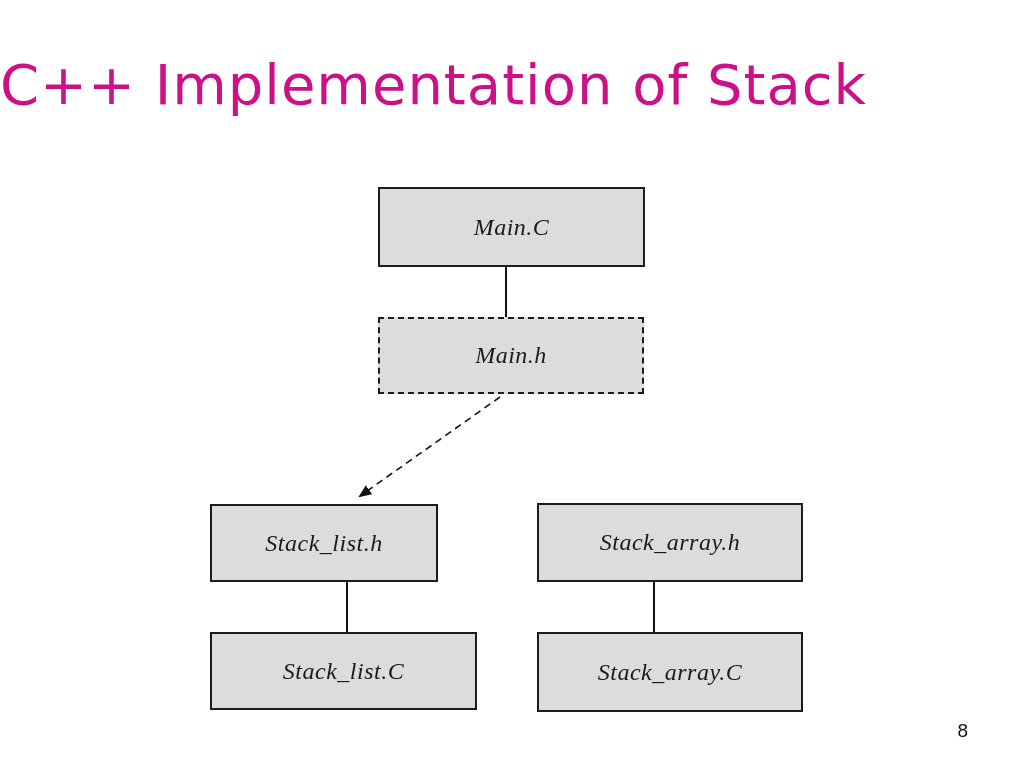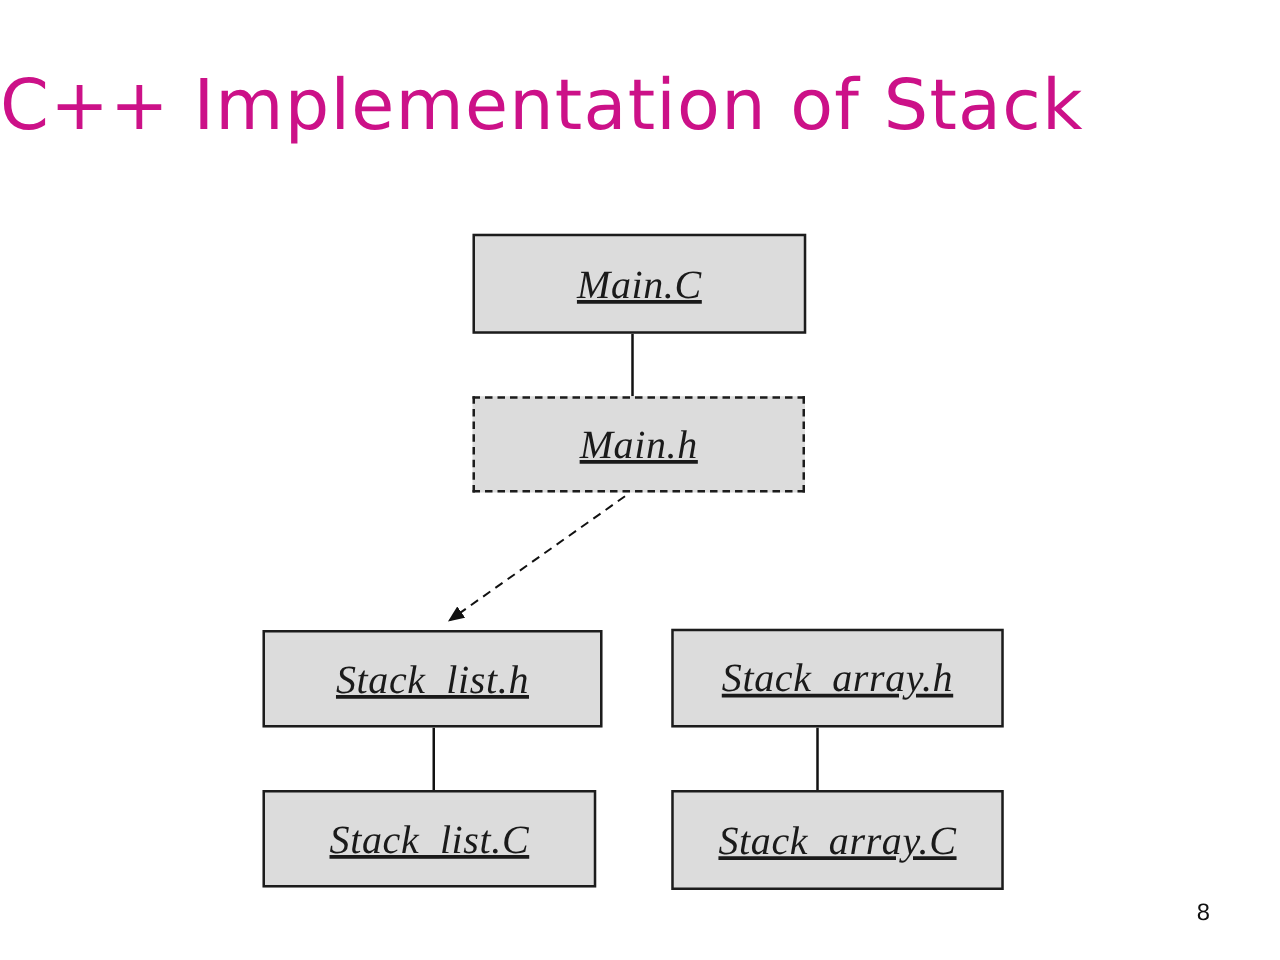--- a/index.html
+++ b/index.html
@@ -53,31 +53,30 @@
   .node {
     position: absolute;
     box-sizing: border-box;
     background: var(--box-fill);
     border: 2px solid var(--box-border);
     display: flex;
     align-items: center;
     justify-content: center;
     font-family: "Liberation Serif", serif;
     font-style: italic;
-    font-size: 32px;
+    font-size: 24px;
     color: var(--text-color);
     letter-spacing: 0.5px;
-    text-decoration: underline;
   }
   .node.dashed {
     border: 2px dashed var(--box-border);
   }
   .node-main-c      { left: 378px; top: 187px; width: 267px; height: 80px; }
   .node-stack-h     { left: 378px; top: 317px; width: 266px; height: 77px; }
-  .node-stack-list-h  { left: 210px; top: 504px; width: 272px; height: 78px; }
+  .node-stack-list-h  { left: 210px; top: 504px; width: 228px; height: 78px; }
   .node-stack-list-c  { left: 210px; top: 632px; width: 267px; height: 78px; }
   .node-stack-array-h { left: 537px; top: 503px; width: 266px; height: 79px; }
   .node-stack-array-c { left: 537px; top: 632px; width: 266px; height: 80px; }
   .page-number {
     position: absolute;
     top: 720px;
     right: 56px;
     font-family: "Liberation Sans", sans-serif;
     font-size: 19px;
     color: #111111;

